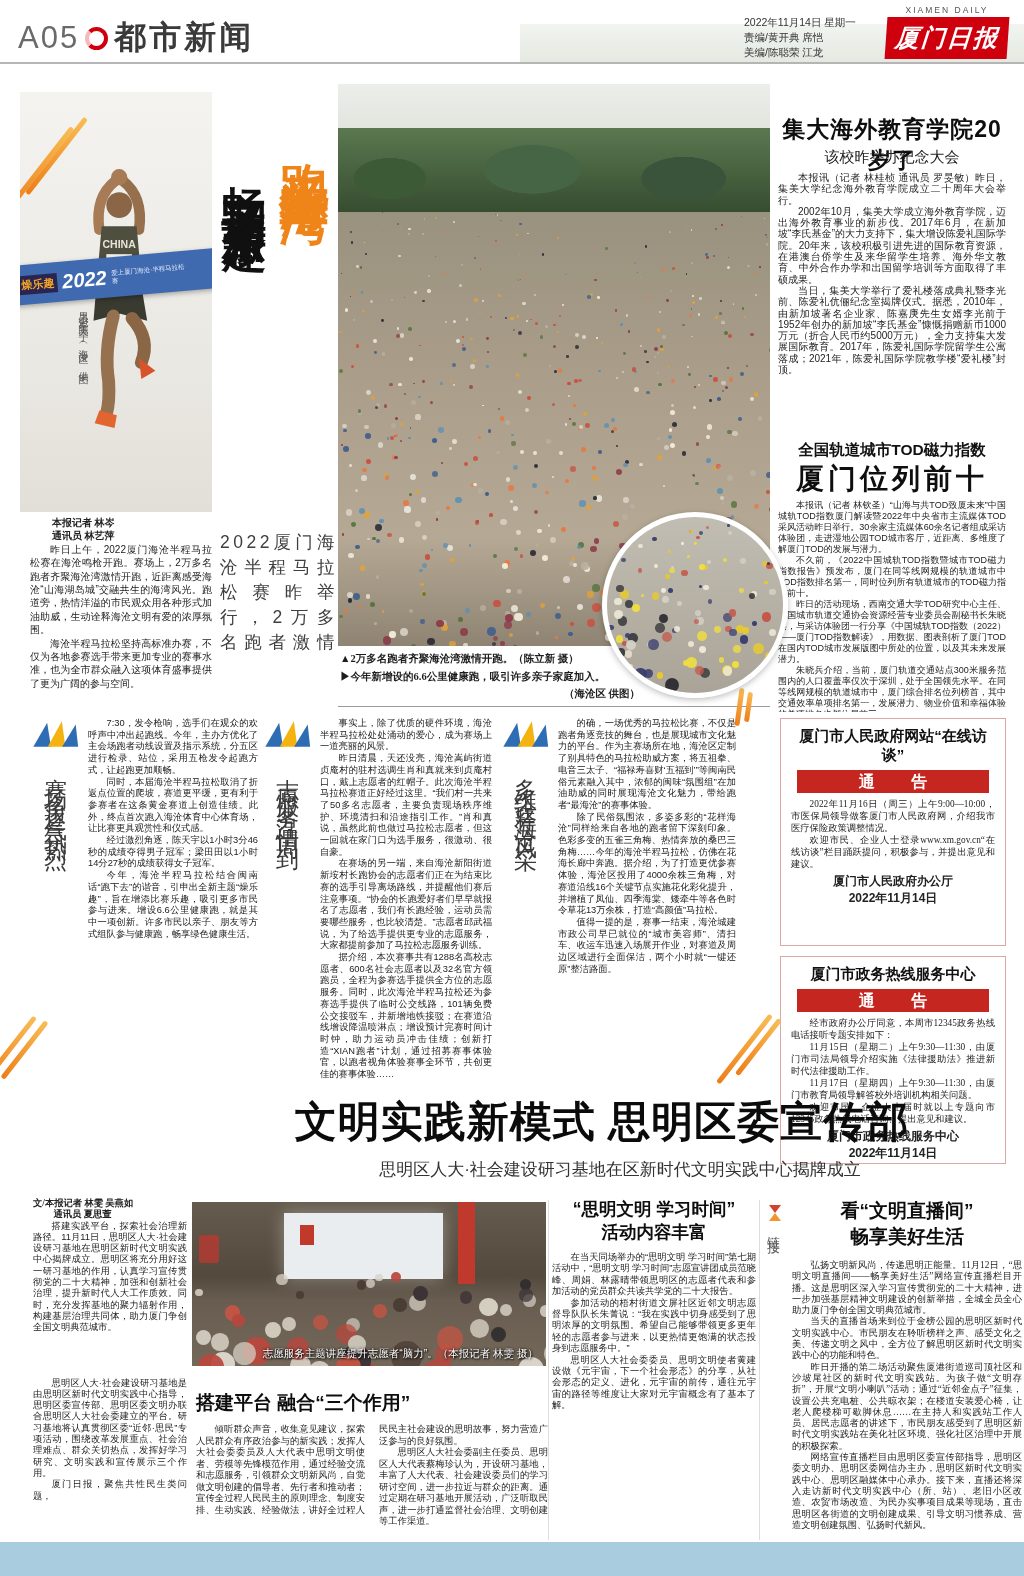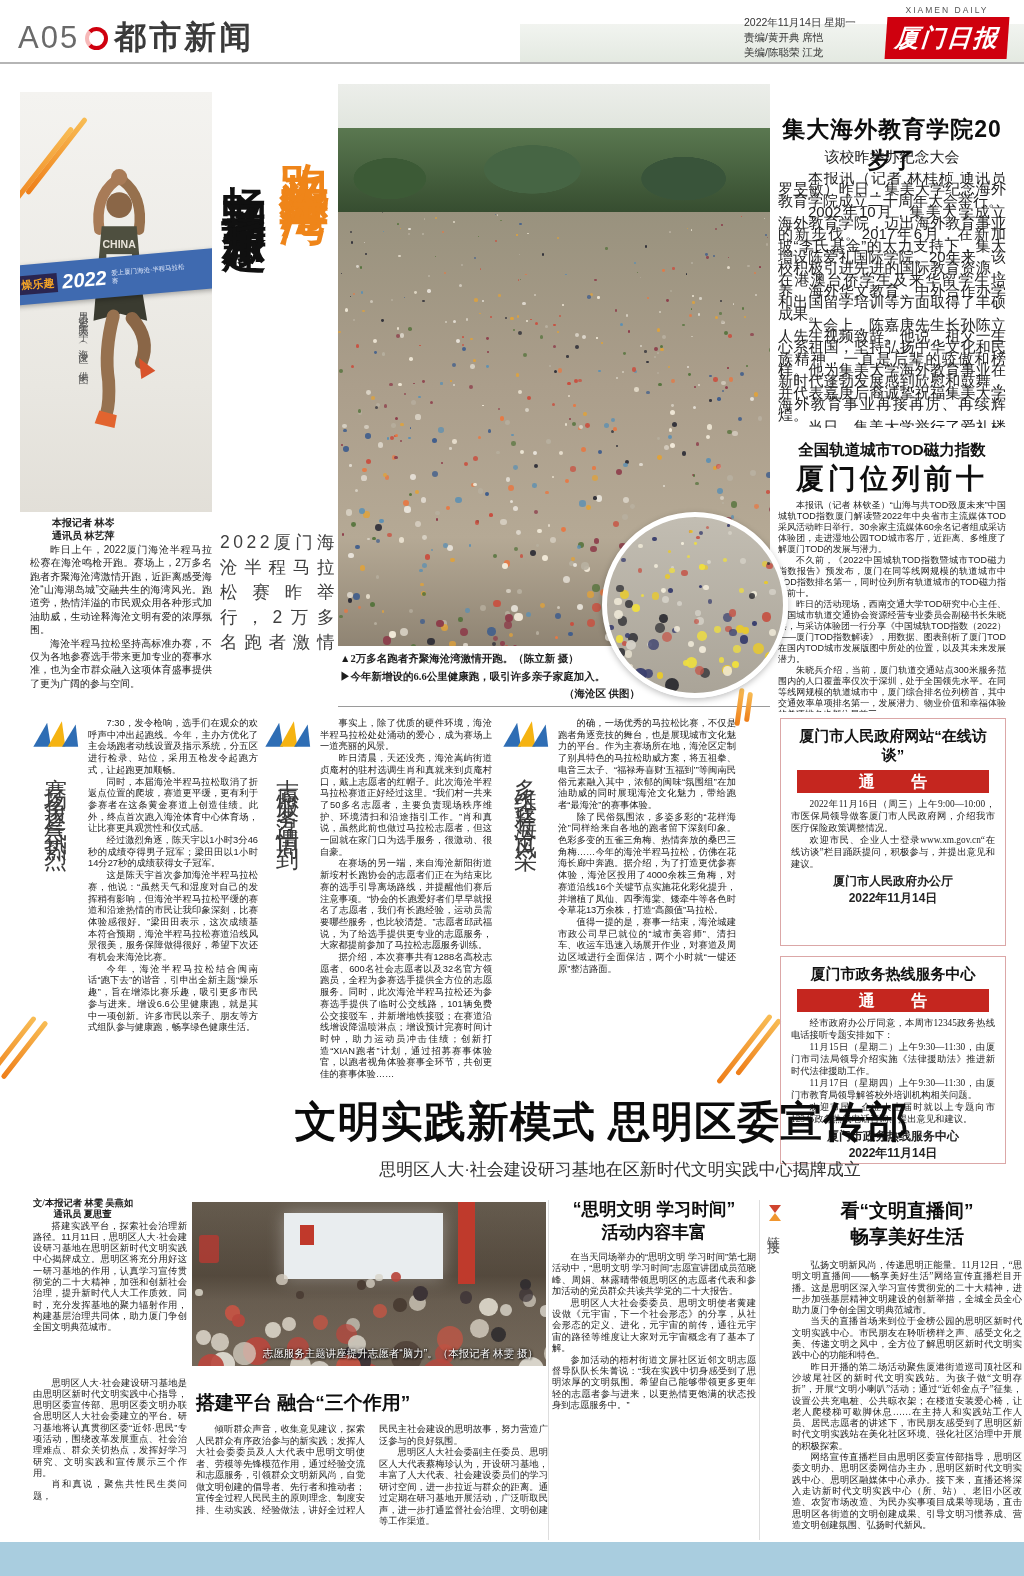--- a/index.html
+++ b/index.html
@@ -68,21 +68,21 @@
   .hm-logo{position:absolute;left:4px;top:2px;width:48px;height:32px;transform:skewX(-10deg)}
   .mvhead{position:absolute;left:10px;top:44px;height:320px;writing-mode:vertical-rl;
           text-orientation:upright;font-size:23px;color:#3a3a3a;letter-spacing:10px;
           font-family:"Liberation Serif",serif}
   .mbody{position:absolute;left:58px;top:2px;right:0;bottom:0;font-size:9.3px;line-height:11.7px;overflow:hidden}
 
   
   .a-title{position:absolute;left:778px;width:228px;text-align:center;font-weight:bold;color:#0e0e0e}
   .a1-title{top:114px;font-size:23px;letter-spacing:1px}
   .a1-sub{position:absolute;left:778px;top:148px;width:228px;text-align:center;font-size:15px;color:#222}
-  .a-body{position:absolute;left:778px;width:228px;font-size:15px;line-height:11.3px;overflow:hidden}
+  .a-body{position:absolute;left:778px;width:228px;font-size:10px;line-height:11.3px;overflow:hidden}
   .a1-body{top:172px;height:256px}
   .a2-kicker{position:absolute;left:778px;top:440px;width:228px;text-align:center;font-size:15.5px;
              font-weight:bold;color:#111}
   .a2-title{top:460px;font-size:28px;letter-spacing:4px}
   .a2-body{top:500px;height:212px;font-size:9px;line-height:11px}
 
   .notice{position:absolute;left:780px;width:226px;border:1px solid #dba7a7;box-sizing:border-box;
           padding:6px 10px;overflow:hidden}
   .n1{top:718px;height:228px}.n2{top:956px;height:208px}
   .n-org{text-align:center;font-size:15px;font-weight:bold;color:#111;margin-top:2px}
@@ -887,21 +887,20 @@
     <svg class="hm-logo" viewBox="0 0 60 36">
       <path d="M2 34 L14 4 L24 34 Z" fill="#2e6db4"></path>
         <path d="M20 34 L32 2 L42 34 Z" fill="#f5b312"></path>
         <path d="M38 34 L50 6 L58 34 Z" fill="#2e6db4"></path>
     </svg>
     <div class="mvhead">赛场角逐气氛热烈</div>
     <div class="mbody">
         <p>7:30，发令枪响，选手们在观众的欢呼声中冲出起跑线。今年，主办方优化了主会场跑者动线设置及指示系统，分五区进行检录、站位，采用五枪发令起跑方式，让起跑更加顺畅。</p>
         <p>同时，本届海沧半程马拉松取消了折返点位置的爬坡，赛道更平缓，更有利于参赛者在这条黄金赛道上创造佳绩。此外，终点首次跑入海沧体育中心体育场，让比赛更具观赏性和仪式感。</p>
         <p>经过激烈角逐，陈天宇以1小时3分46秒的成绩夺得男子冠军；梁田田以1小时14分27秒的成绩获得女子冠军。</p>
-        <p>这是陈天宇首次参加海沧半程马拉松赛，他说：“虽然天气和湿度对自己的发挥稍有影响，但海沧半程马拉松平缓的赛道和沿途热情的市民让我印象深刻，比赛体验感很好。”梁田田表示，这次成绩基本符合预期，海沧半程马拉松赛道沿线风景很美，服务保障做得很好，希望下次还有机会来海沧比赛。</p>
         <p>今年，海沧半程马拉松结合闽南话“跑下去”的谐音，引申出全新主题“燥乐趣”，旨在增添比赛乐趣，吸引更多市民参与进来。增设6.6公里健康跑，就是其中一项创新。许多市民以亲子、朋友等方式组队参与健康跑，畅享绿色健康生活。</p>
       </div>
   </div>
   <div class="mcol" style="left:262px;width:230px">
     <svg class="hm-logo" viewBox="0 0 60 36">
       <path d="M2 34 L14 4 L24 34 Z" fill="#2e6db4"></path>
         <path d="M20 34 L32 2 L42 34 Z" fill="#f5b312"></path>
         <path d="M38 34 L50 6 L58 34 Z" fill="#2e6db4"></path>
     </svg>
     <div class="mvhead">志愿服务温情周到</div>
@@ -928,21 +927,20 @@
   <div class="slash" style="left:6px;top:1008px;height:86px;transform:rotate(38deg)"></div>
   <div class="slash" style="left:22px;top:1014px;height:72px;transform:rotate(38deg)"></div>
   <div class="slash" style="left:742px;top:1006px;height:86px;transform:rotate(38deg)"></div>
   <div class="slash" style="left:756px;top:1012px;height:70px;transform:rotate(38deg)"></div>
 
   <div class="a-title a1-title">集大海外教育学院20岁了</div>
   <div class="a1-sub">该校昨举办纪念大会</div>
   <div class="a-body a1-body">
       <p>本报讯（记者 林桂桢 通讯员 罗旻敏）昨日，集美大学纪念海外教育学院成立二十周年大会举行。</p>
       <p>2002年10月，集美大学成立海外教育学院，迈出海外教育事业的新步伐。2017年6月，在新加坡“李氏基金”的大力支持下，集大增设陈爱礼国际学院。20年来，该校积极引进先进的国际教育资源，在港澳台侨学生及来华留学生培养、海外华文教育、中外合作办学和出国留学培训等方面取得了丰硕成果。</p>
-      <p>大会上，陈嘉庚先生长孙陈立人先生视频致辞。他说，祖父一生心系祖国，坚持弘扬中华文化和民族精神，一直是后辈的骄傲和榜样。他为集美大学海外教育事业在新时代蓬勃发展感到欣慰和鼓舞，并代表嘉庚后裔诚挚祝福集美大学海外教育事业再接再厉、再续辉煌。</p>
       <p>当日，集美大学举行了爱礼楼落成典礼暨李光前、陈爱礼伉俪纪念室揭牌仪式。据悉，2010年，由新加坡著名企业家、陈嘉庚先生女婿李光前于1952年创办的新加坡“李氏基金”慷慨捐赠新币1000万元（折合人民币约5000万元），全力支持集大发展国际教育。2017年，陈爱礼国际学院留学生公寓落成；2021年，陈爱礼国际学院教学楼“爱礼楼”封顶。</p>
     </div>
 
   <div class="a2-kicker">全国轨道城市TOD磁力指数</div>
   <div class="a-title a2-title">厦门位列前十</div>
   <div class="a-body a2-body">
       <p>本报讯（记者 林钦圣）“山海与共TOD致厦未来”中国城轨TOD指数厦门解读暨2022年中央省市主流媒体TOD采风活动昨日举行。30余家主流媒体60余名记者组成采访体验团，走进湿地公园TOD城市客厅，近距离、多维度了解厦门TOD的发展与潜力。</p>
       <p>不久前，《2022中国城轨TOD指数暨城市TOD磁力指数报告》预发布，厦门在同等线网规模的轨道城市中TOD指数排名第一，同时位列所有轨道城市的TOD磁力指数前十。</p>
       <p>昨日的活动现场，西南交通大学TOD研究中心主任、中国城市轨道交通协会资源经营专业委员会副秘书长朱晓兵，与采访体验团一行分享《中国城轨TOD指数（2022）——厦门TOD指数解读》，用数据、图表剖析了厦门TOD在国内TOD城市发展版图中所处的位置，以及其未来发展潜力。</p>
       <p>朱晓兵介绍，当前，厦门轨道交通站点300米服务范围内的人口覆盖率仅次于深圳，处于全国领先水平。在同等线网规模的轨道城市中，厦门综合排名位列榜首，其中交通效率单项排名第一，发展潜力、物业价值和幸福体验的单项排名也都位居前三。</p>
@@ -976,21 +974,21 @@
 
   <div class="b-left">
     <div class="byline" style="padding-left:0">文/本报记者 林雯 吴燕如</div>
     <div class="byline">通讯员 夏思萱</div>
     <div>
         <p>搭建实践平台，探索社会治理新路径。11月11日，思明区人大·社会建设研习基地在思明区新时代文明实践中心揭牌成立。思明区将充分用好这一研习基地的作用，认真学习宣传贯彻党的二十大精神，加强和创新社会治理，提升新时代人大工作质效。同时，充分发挥基地的聚力辐射作用，构建基层治理共同体，助力厦门争创全国文明典范城市。</p>
       </div>
     <div class="gap"></div>
     <div>
         <p>思明区人大·社会建设研习基地是由思明区新时代文明实践中心指导，思明区委宣传部、思明区委文明办联合思明区人大社会委建立的平台。研习基地将认真贯彻区委“近邻·思民”专项活动，围绕改革发展重点、社会治理难点、群众关切热点，发挥好学习研究、文明实践和宣传展示三个作用。</p>
-        <p>肖和真说，聚焦共性民生类问题，</p>
+        <p>厦门日报，聚焦共性民生类问题，</p>
       </div>
   </div>
 
   <div class="b-photo">
     <div class="b-screen">
       <div class="b-chip"></div>
     </div>
     <div class="b-banner"></div>
     <div class="b-lant"></div>
     <div class="b-aud">
@@ -1048,22 +1046,22 @@
   <div class="b-sub1-body">
       <p>倾听群众声音，收集意见建议，探索人民群众有序政治参与的新实践；发挥人大社会委委员及人大代表中思明文明使者、劳模等先锋模范作用，通过经验交流和志愿服务，引领群众文明新风尚，自觉做文明创建的倡导者、先行者和推动者；宣传全过程人民民主的原则理念、制度安排、生动实践、经验做法，讲好全过程人民民主社会建设的思明故事，努力营造广泛参与的良好氛围。</p>
       <p>思明区人大社会委副主任委员、思明区人大代表蔡梅珍认为，开设研习基地，丰富了人大代表、社会建设委员们的学习研讨空间，进一步拉近与群众的距离。通过定期在研习基地开展活动，广泛听取民声，进一步打通监督社会治理、文明创建等工作渠道。</p>
     </div>
 
   <div class="b-col3">
     <div class="h">“思明文明 学习时间”</div>
     <div class="h">活动内容丰富</div>
     <div class="bd">
         <p>在当天同场举办的“思明文明 学习时间”第七期活动中，“思明文明 学习时间”志愿宣讲团成员范晓峰、周娟、林露晴带领思明区的志愿者代表和参加活动的党员群众共读共学党的二十大报告。</p>
+        <p>参加活动的梧村街道文屏社区近邻文明志愿督导队队长朱菁说：“我在实践中切身感受到了思明浓厚的文明氛围。希望自己能够带领更多更年轻的志愿者参与进来，以更热情更饱满的状态投身到志愿服务中。”</p>
         <p>思明区人大社会委委员、思明文明使者黄建设做《元宇宙，下一个社会形态》的分享，从社会形态的定义、进化，元宇宙的前传，通往元宇宙的路径等维度让大家对元宇宙概念有了基本了解。</p>
-        <p>参加活动的梧村街道文屏社区近邻文明志愿督导队队长朱菁说：“我在实践中切身感受到了思明浓厚的文明氛围。希望自己能够带领更多更年轻的志愿者参与进来，以更热情更饱满的状态投身到志愿服务中。”</p>
       </div>
   </div>
 
   <div class="b-link">
     <div class="link-tag">
       <svg width="14" height="18" viewBox="0 0 14 18">
         <path d="M1 1 L13 1 L7 9 Z" fill="#d0442e"></path>
           <path d="M1 17 L13 17 L7 9 Z" fill="#f0962f"></path>
       </svg>
       <div class="t">链接</div>

